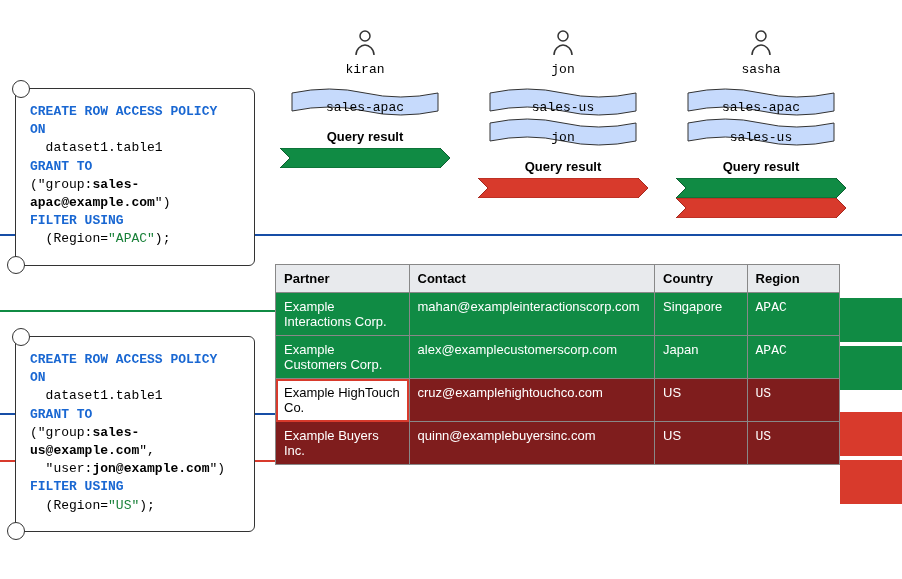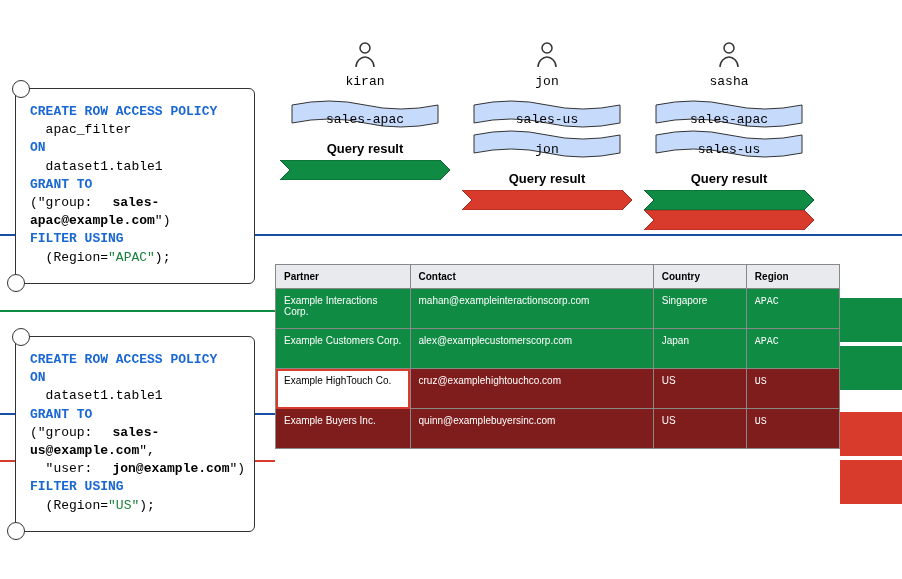--- a/index.html
+++ b/index.html
@@ -10,24 +10,24 @@
     width: 902px;
     height: 579px;
     position: relative;
     background: #fff;
     overflow: hidden;
   }
 
   
   .users-row {
     position: absolute;
-    top: 40px;
+    top: 28px;
     left: 280px;
     display: flex;
-    gap: 12px;
+    gap: 28px;
   }
   .user-col {
     width: 170px;
     display: flex;
     flex-direction: column;
     align-items: center;
   }
   .user-icon {
     position: relative;
     width: 24px;
@@ -101,33 +101,33 @@
     height: 18px;
     border: 1px solid #333;
     border-radius: 50%;
     background: #fff;
   }
   .scroll-decor.tl { top: -9px; left: -4px; }
   .scroll-decor.br { bottom: -9px; left: -9px; }
 
   .kw { color: #1967d2; font-weight: 700; }
   .str { color: #188038; }
-  .bold { font-weight: 700; margin-left: 20px; }
+  .bold { font-weight: 700; }
 
   
   .data-table-wrap {
     position: absolute;
     left: 275px;
     top: 264px;
     width: 565px;
   }
   table.data-table {
     border-collapse: collapse;
     width: 100%;
-    font-size: 10px;
+    font-size: 13px;
   }
   table.data-table th {
     background: #e8eaed;
     text-align: left;
     font-weight: 700;
     padding: 6px 8px;
     border: 1px solid #888;
   }
   table.data-table td {
     padding: 6px 8px;
@@ -277,21 +277,20 @@
       </div>
     </div>
   </div>
 
 </div>
 
 <div class="policy-card" style="top:88px; left:15px;">
   <div class="scroll-decor tl"></div>
   <div class="scroll-decor br"></div>
   <div><span class="kw">CREATE ROW ACCESS POLICY</span></div>
-  <div>&nbsp;&nbsp;<span>apac_filter</span></div>
   <div><span class="kw">ON</span></div>
   <div>&nbsp;&nbsp;<span>dataset1.table1</span></div>
   <div><span class="kw">GRANT TO</span></div>
   <div><span>("group:</span><span class="bold">sales-apac@example.com</span><span>")</span></div>
   <div><span class="kw">FILTER USING</span></div>
   <div>&nbsp;&nbsp;<span>(Region=</span><span class="str">"APAC"</span><span>);</span></div>
 </div>
 
 <div class="policy-card" style="top:336px; left:15px;">
   <div class="scroll-decor tl"></div>

